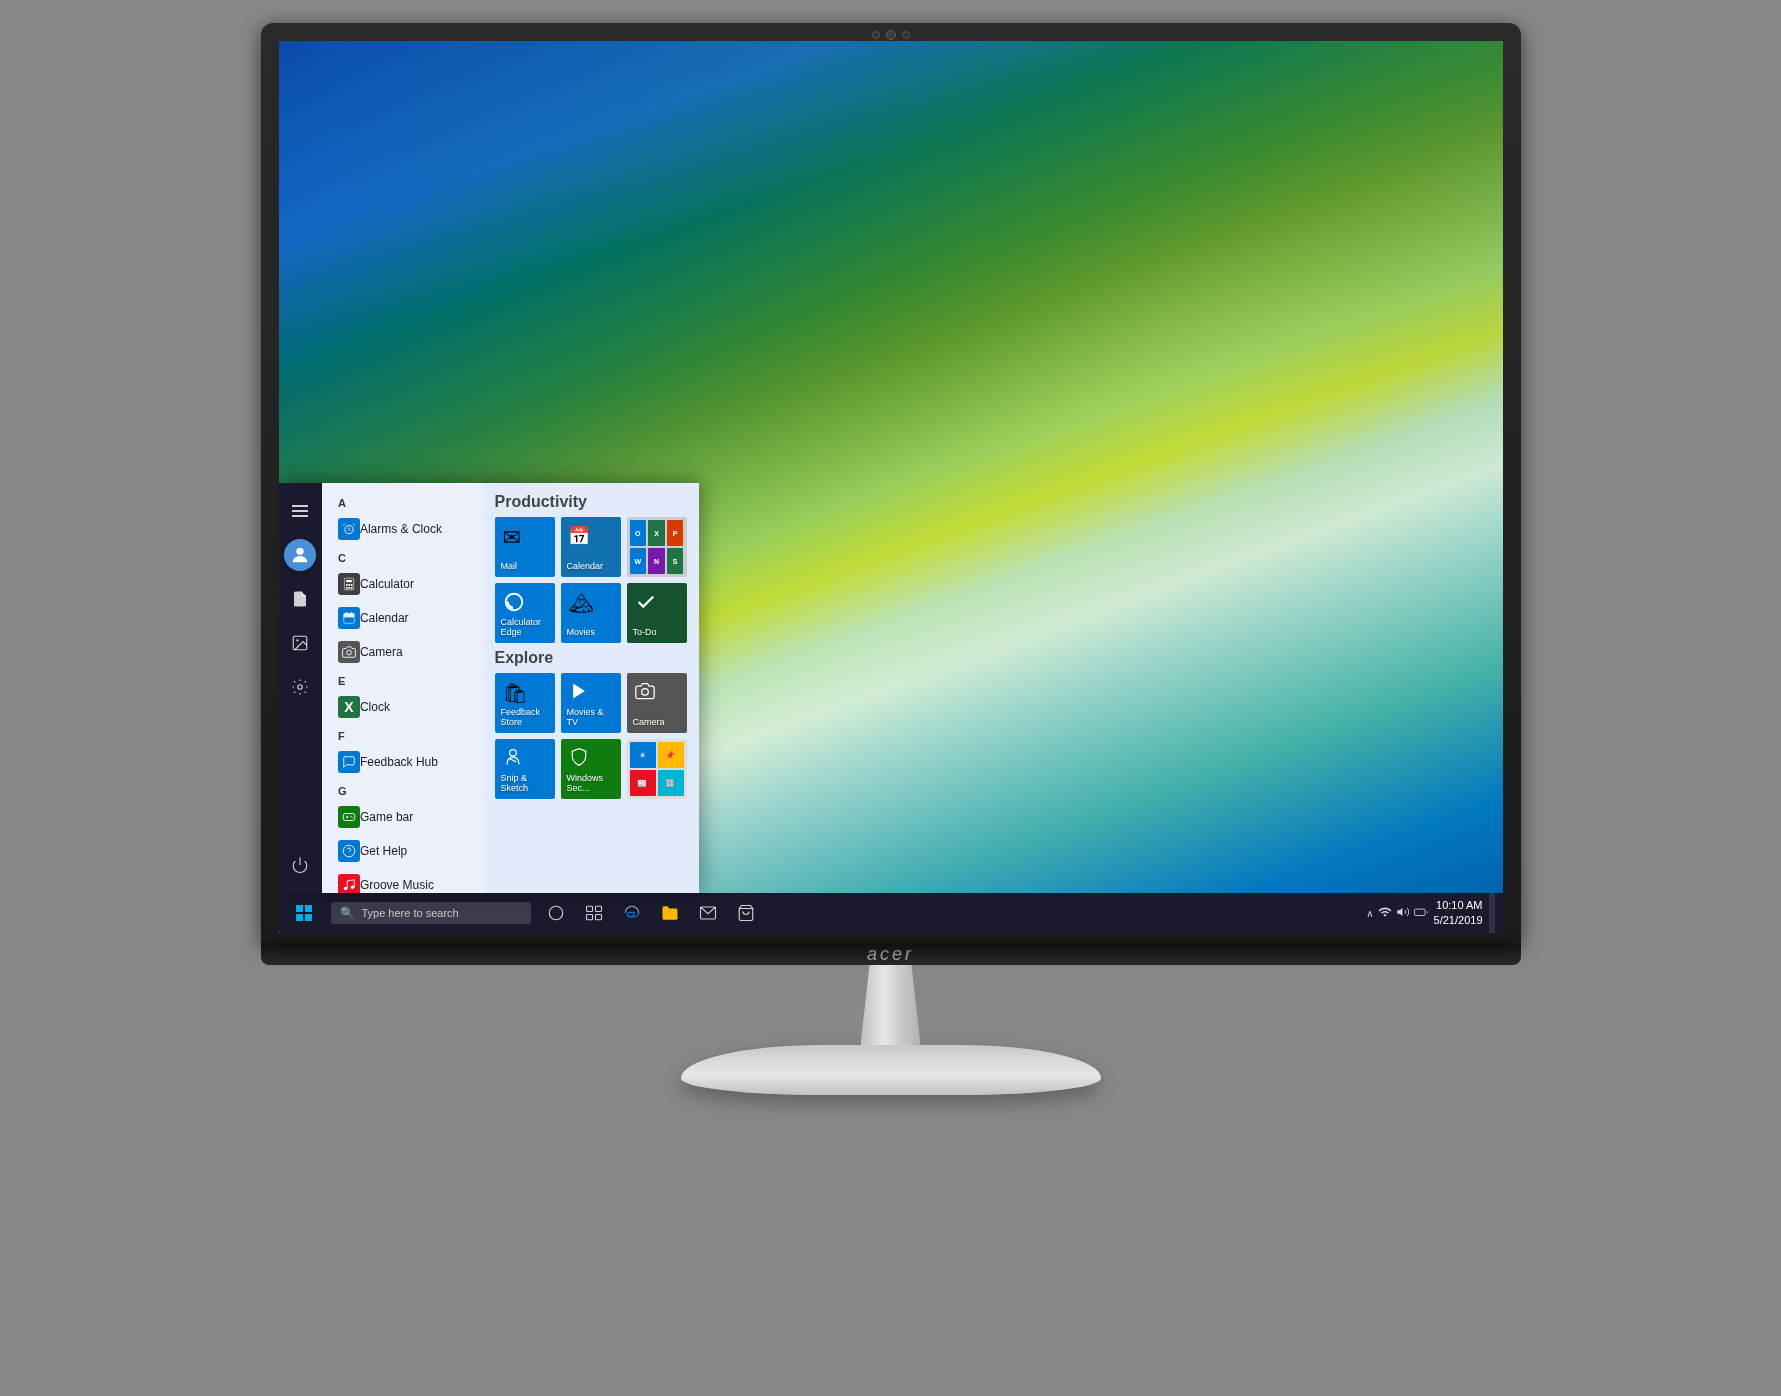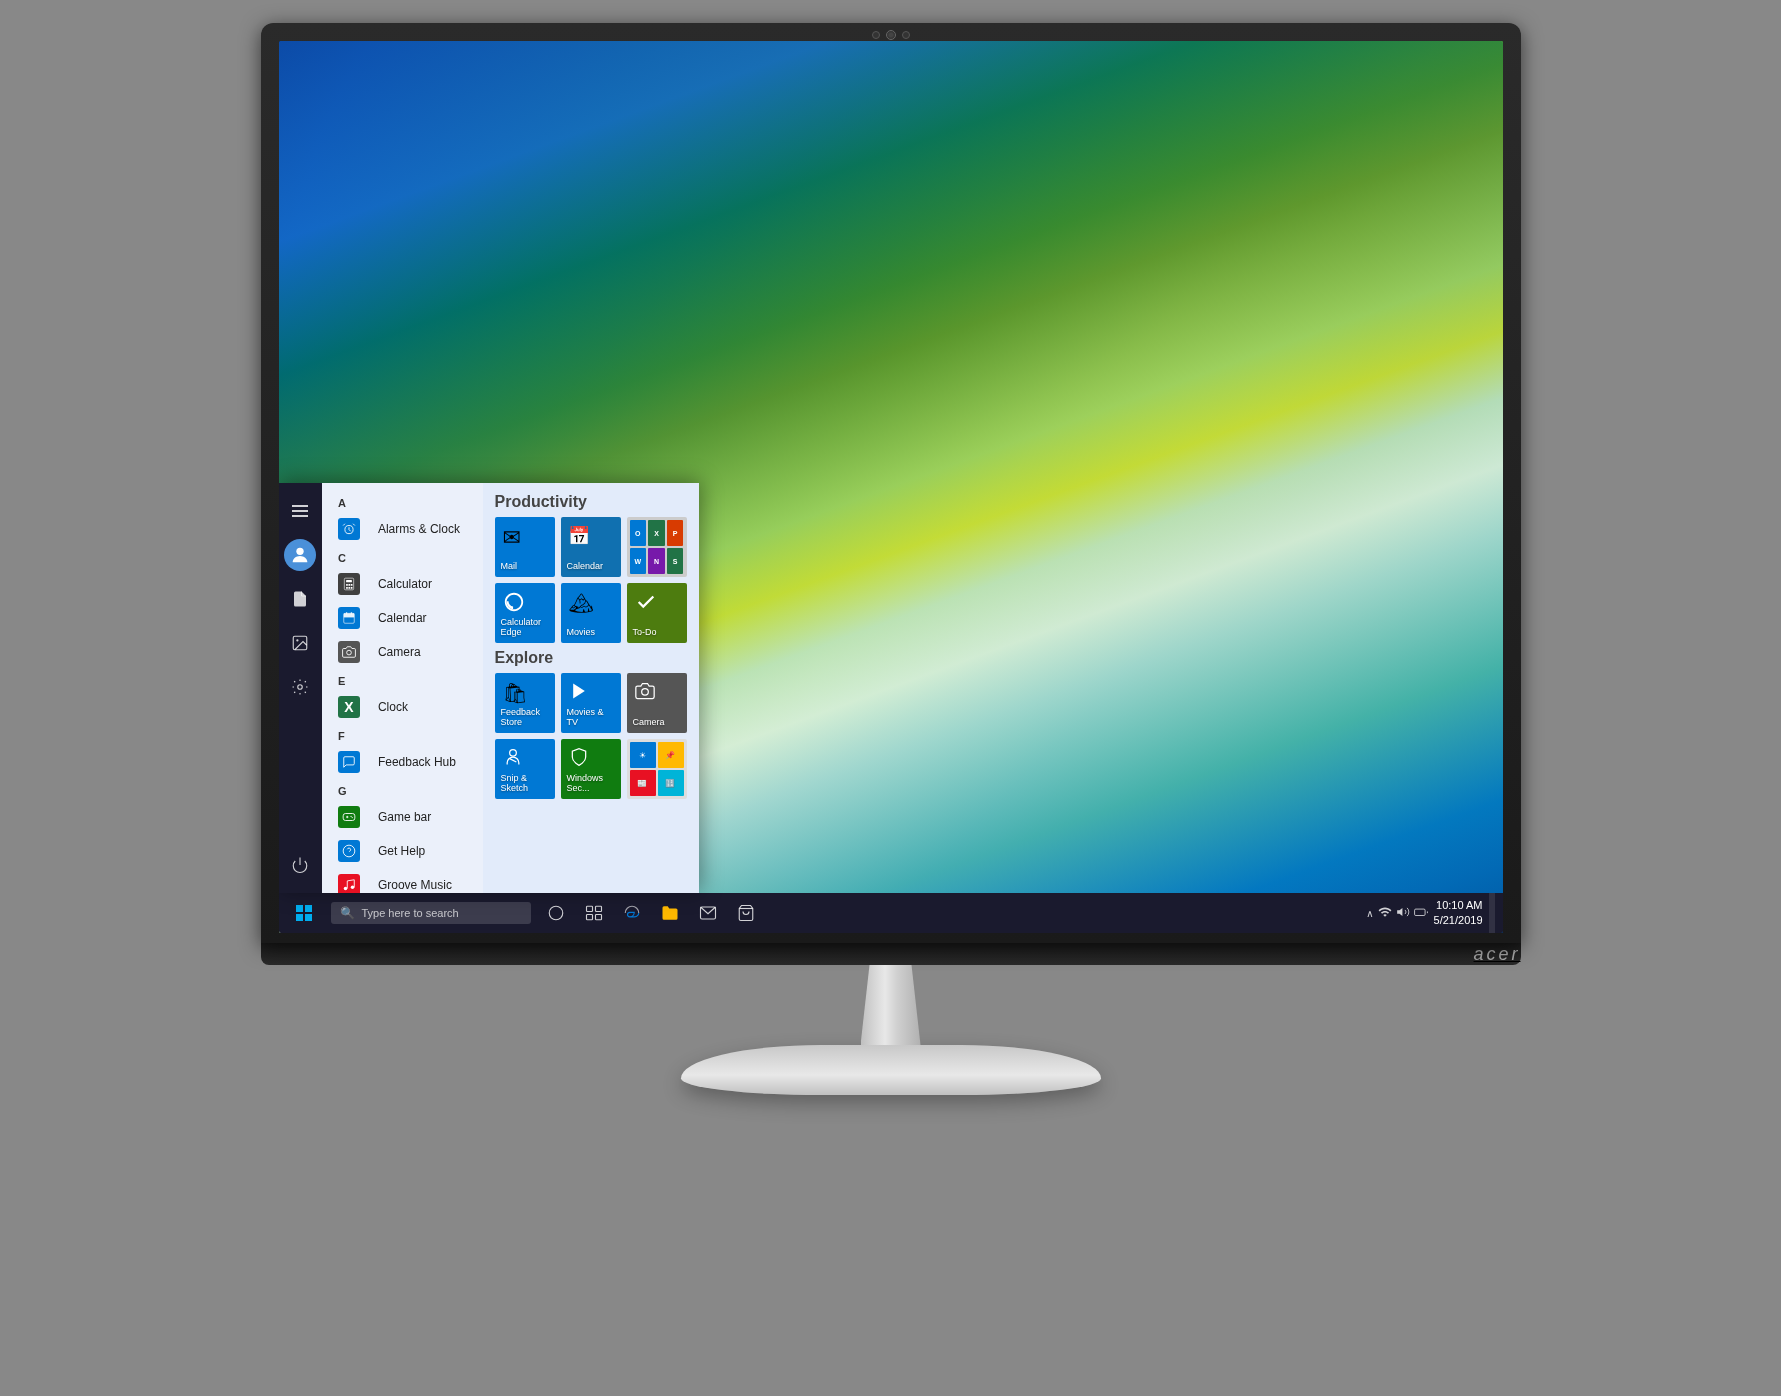--- a/index.html
+++ b/index.html
@@ -263,21 +263,21 @@
     .app-section-header {
       font-size: 11px;
       font-weight: 600;
       color: #333;
       padding: 6px 16px 3px 16px;
     }
 
     .app-item {
       display: flex;
       align-items: center;
-      gap: 18px;
+      gap: 0;
       padding: 6px 16px;
       cursor: pointer;
       font-size: 12px;
       color: #222;
     }
 
     .app-icon {
       width: 22px;
       height: 22px;
       border-radius: 3px;
@@ -339,22 +339,21 @@
     .tile-blue { background: #0078d4; }
 
     
     .monitor-bottom-bar {
       width: 1260px;
       height: 22px;
       background: linear-gradient(180deg, #1a1a1a 0%, #2a2a2a 100%);
       border-radius: 0 0 8px 8px;
       display: flex;
       align-items: center;
-      justify-content: flex-end;
-      text-decoration: underline;
+      justify-content: center;
     }
     .monitor-brand {
       color: #aaa;
       font-size: 18px;
       font-style: italic;
       font-weight: 300;
       letter-spacing: 3px;
     }
 
     .monitor-neck {
@@ -596,21 +595,21 @@
                   </svg>
               </div>
               <span class="tile-label">Calculator Edge</span>
             </div>
 
             <div class="tile tile-sm tile-blue" style="background:#0078d4;">
               <div class="tile-icon-wrap" style="font-size:20px;">🏔</div>
               <span class="tile-label">Movies</span>
             </div>
 
-            <div class="tile tile-sm" style="background:#4d7c0f;">
+            <div class="tile tile-sm" style="background:#14532d;">
               <div class="tile-icon-wrap">
                 <svg width="22" height="22" viewBox="0 0 24 24">
                     <polyline points="20,6 9,17 4,12" stroke="white" stroke-width="2.5" fill="none"></polyline>
                   </svg>
               </div>
               <span class="tile-label">To-Do</span>
             </div>
           </div>
 
           <div class="tiles-section-header" style="">Explore</div>

